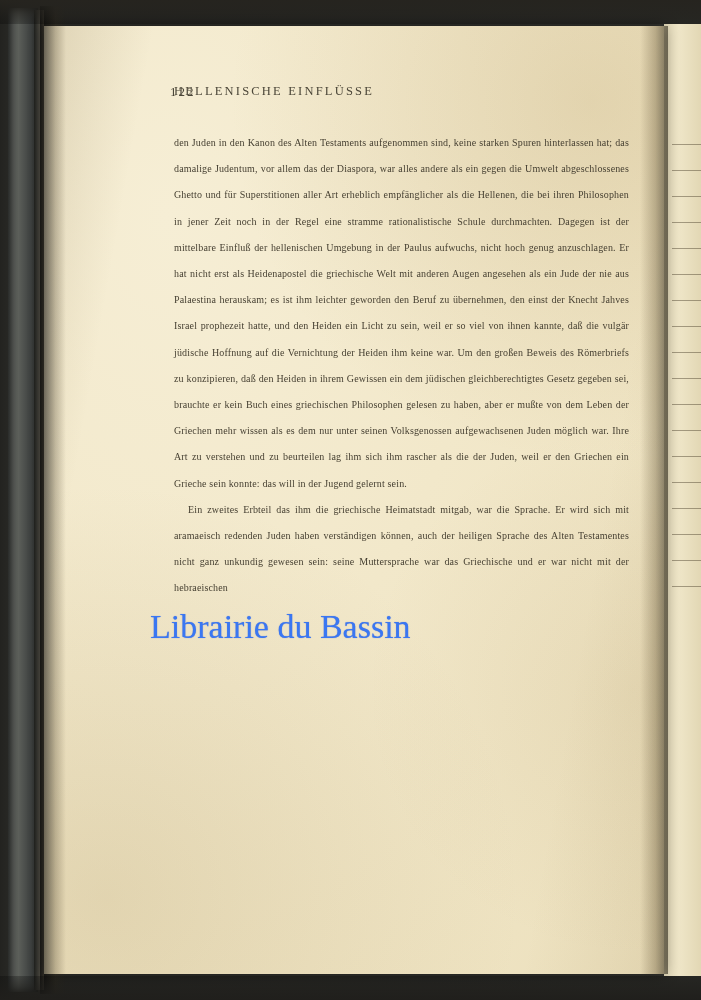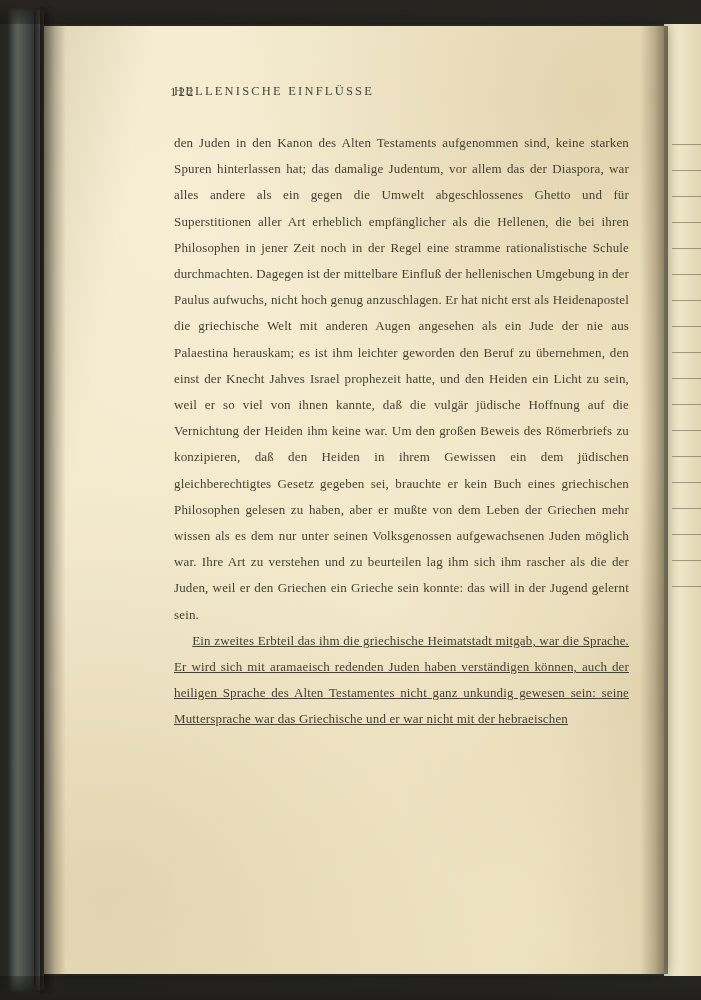--- a/index.html
+++ b/index.html
@@ -145,33 +145,32 @@
     left: -4px;
     top: 0;
     color: #4b4638;
     font-size: 13px;
     letter-spacing: 2px;
   }
 
   .body-text {
     margin-top: 20px;
     color: #453f31;
-    font-size: 13px;
+    font-size: 10px;
     line-height: 26.2px;
     text-align: justify;
     text-justify: inter-word;
     font-family: "Liberation Serif", serif;
     letter-spacing: 0.15px;
   }
   .body-text p {
     margin: 0;
   }
   .body-text p.indent {
     text-indent: 1.4em;
-    text-decoration: underline;
   }
 
   
   .watermark {
     position: absolute;
     left: 150px;
     top: 608px;
     width: 420px;
     text-align: left;
     font-family: "Liberation Serif", serif;
@@ -249,16 +248,17 @@
       <div class="body-text">
         <p>den Juden in den Kanon des Alten Testaments aufgenommen sind, keine starken Spuren hinterlassen hat; das damalige Judentum, vor allem das der Diaspora, war alles andere als ein gegen die Umwelt abgeschlossenes Ghetto und für Superstitionen aller Art erheblich empfänglicher als die Hellenen, die bei ihren Philosophen in jener Zeit noch in der Regel eine stramme rationalistische Schule durchmachten. Dagegen ist der mittelbare Einfluß der hellenischen Umgebung in der Paulus aufwuchs, nicht hoch genug anzuschlagen. Er hat nicht erst als Heidenapostel die griechische Welt mit anderen Augen angesehen als ein Jude der nie aus Palaestina herauskam; es ist ihm leichter geworden den Beruf zu übernehmen, den einst der Knecht Jahves Israel prophezeit hatte, und den Heiden ein Licht zu sein, weil er so viel von ihnen kannte, daß die vulgär jüdische Hoffnung auf die Vernichtung der Heiden ihm keine war. Um den großen Beweis des Römerbriefs zu konzipieren, daß den Heiden in ihrem Gewissen ein dem jüdischen gleichberechtigtes Gesetz gegeben sei, brauchte er kein Buch eines griechischen Philosophen gelesen zu haben, aber er mußte von dem Leben der Griechen mehr wissen als es dem nur unter seinen Volksgenossen aufgewachsenen Juden möglich war. Ihre Art zu verstehen und zu beurteilen lag ihm sich ihm rascher als die der Juden, weil er den Griechen ein Grieche sein konnte: das will in der Jugend gelernt sein.</p>
         <p class="indent">Ein zweites Erbteil das ihm die griechische Heimatstadt mitgab, war die Sprache. Er wird sich mit aramaeisch redenden Juden haben verständigen können, auch der heiligen Sprache des Alten Testamentes nicht ganz unkundig gewesen sein: seine Muttersprache war das Griechische und er war nicht mit der hebraeischen</p>
       </div>
     </div>
   </div>
 
   <div class="right-fold"></div>
   <div class="gutter"></div>
 
+  <div class="watermark">Librairie du Bassin</div>
 
   <div class="book-top"></div>
   <div class="book-bottom"></div>
 </div>
 
 </body></html>

